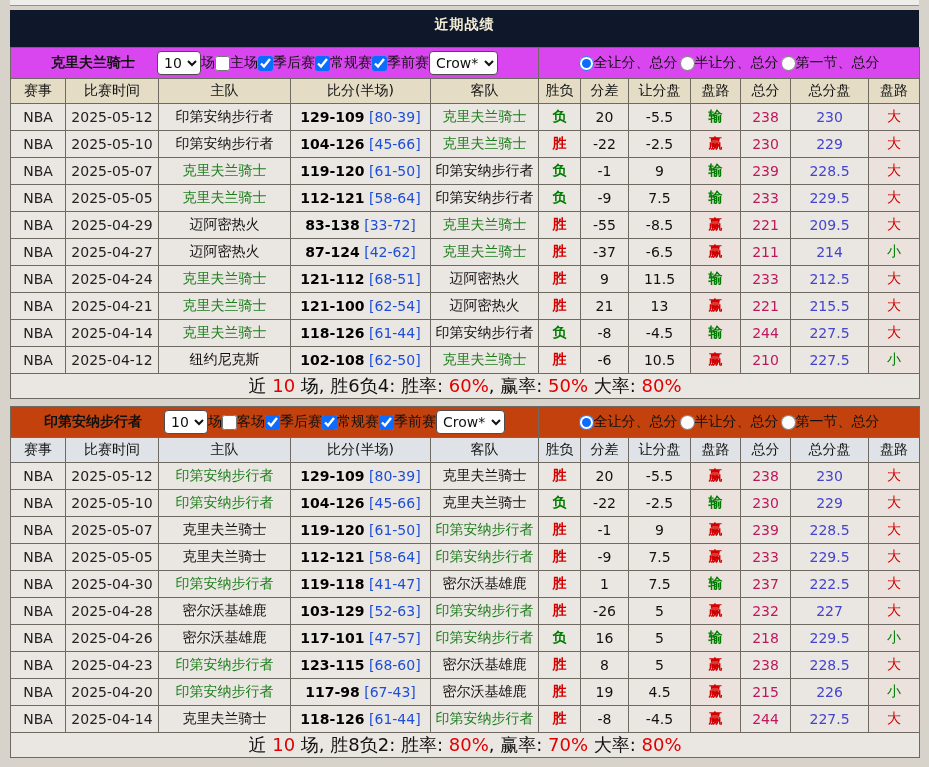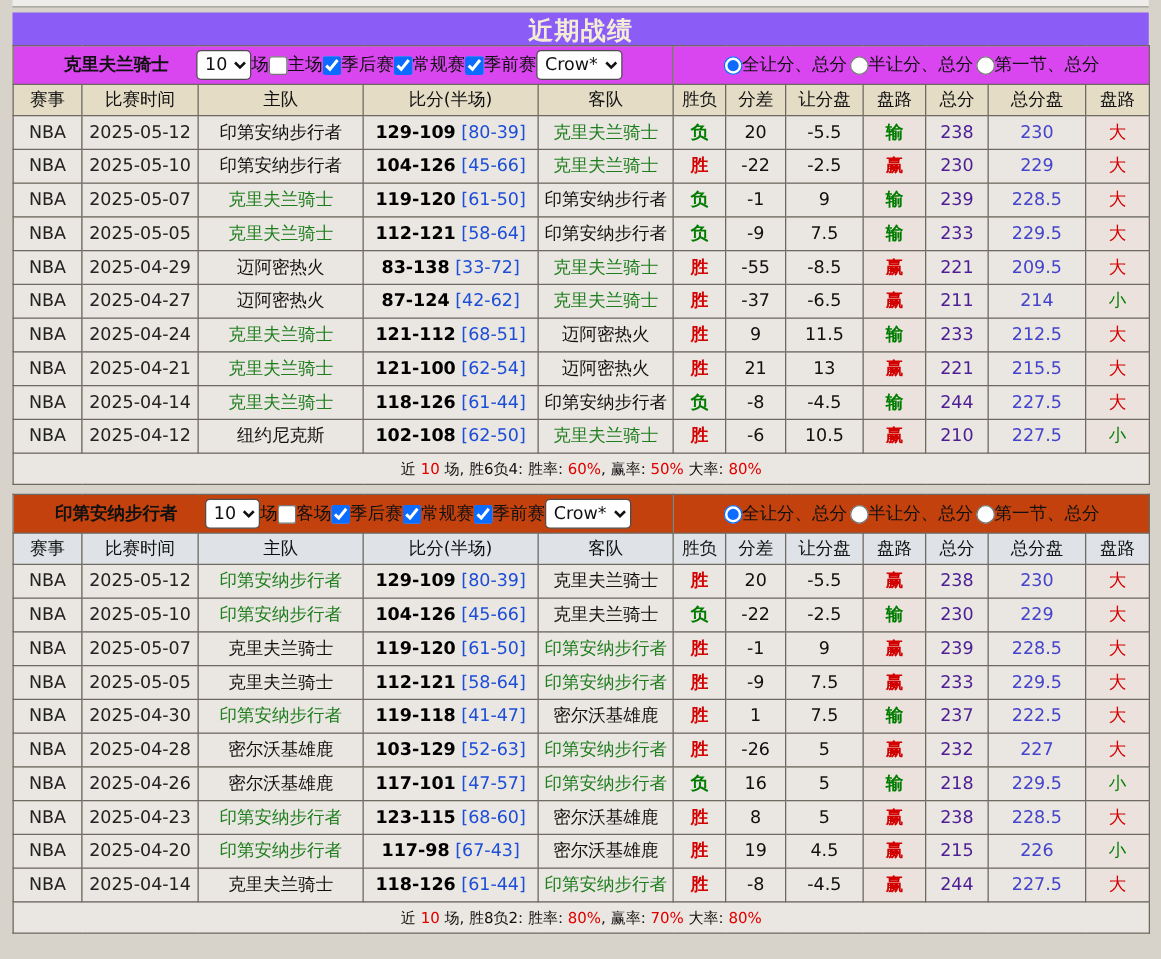--- a/index.html
+++ b/index.html
@@ -10,43 +10,43 @@
     font-family: "DejaVu Sans", "Liberation Sans", sans-serif;
     font-size: 14px; color: #111;
   }
   .page { padding: 0 10px; }
   .top-strip {
     height: 6px; background: #efede9;
     border-bottom: 1px solid #96918a;
     margin-bottom: 4px;
   }
   .title-bar {
-    background: #8b5cf6; color: #f4edd6;
-    height: 26px; line-height: 29px;
-    text-align: center; font-weight: bold; font-size: 20px;
+    background: #0f172a; color: #f4edd6;
+    height: 37px; line-height: 29px;
+    text-align: center; font-weight: bold; font-size: 14px;
     letter-spacing: 1px;
   }
   table.grid {
     border-collapse: collapse; table-layout: fixed;
     width: 909px; font-size: 14px;
   }
   table.grid td, table.grid th {
     border: 1px solid #6e6a62;
     text-align: center; padding: 0 1px;
     white-space: nowrap; overflow: hidden;
   }
   .ctrl-row td { height: 31px; }
   .theme-beige .ctrl-row td { background: #d946ef; }
   .theme-blue  .ctrl-row td { background: #c2410c; }
   .head-row th { height: 25px; font-weight: normal; color: #111; margin-top: 48px; }
   .theme-beige .head-row th { background: #e4dcc5; }
   .theme-blue  .head-row th { background: #dfe3e8; }
   tr.game-row td { height: 27px; background: #eae6e1; }
   tr.game-row td.c-road { background: #ece2dd; }
-  .summary-row td { height: 25px; background: #eae6e1; font-size: 12px; }
+  .summary-row td { height: 25px; background: #eae6e1; font-size: 18px; }
   .section + .section { margin-top: 7px; }
 
   .team-name { font-weight: bold; margin-right: 22px; }
   select {
     font-family: inherit; font-size: 14px;
     background: #fff; color: #111;
     border: 1px solid #4d4d4d; border-radius: 4px;
     height: 24px; padding: 0 2px;
     vertical-align: middle;
   }
@@ -57,21 +57,21 @@
   }
   label.rad { margin: 0 1px; }
   .lbl { vertical-align: middle; }
 
   .red   { color: #d20000; }
   .green { color: #007c00; }
   .bold  { font-weight: bold; }
   .focus { color: #1e7e1e; }
   .c-score b { color: #000; }
   .half  { color: #1d4ed8; }
-  .c-total { color: #4c1d95; }
+  .c-total { color: #be185d; }
   .c-line  { color: #4444cc; }
   .c-date, .c-league { color: #222; margin-left: 28px; }
   .summary-row .red { color: #e00000; }
 </style>
 </head>
 <body>
 
 <div class="page">
   <div class="top-strip"></div>
   <div class="title-bar">近期战绩</div>

